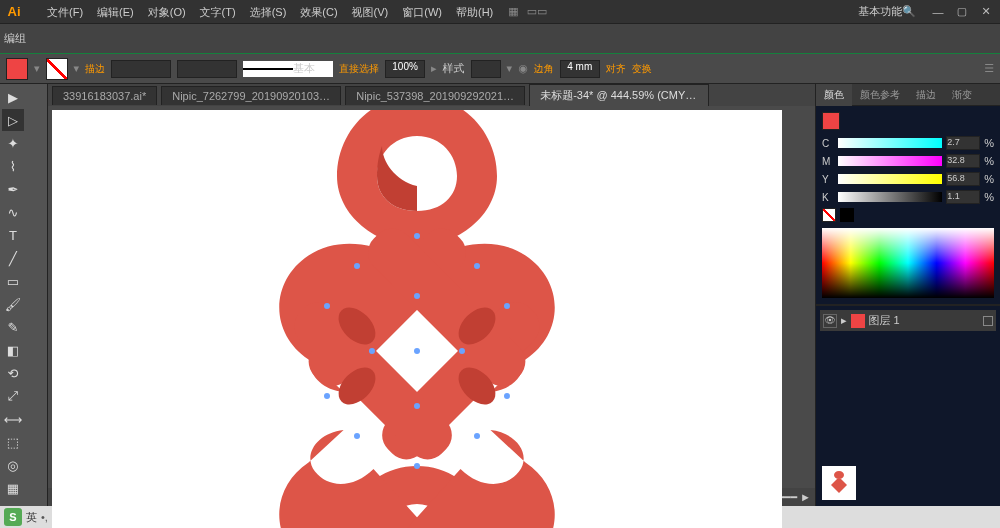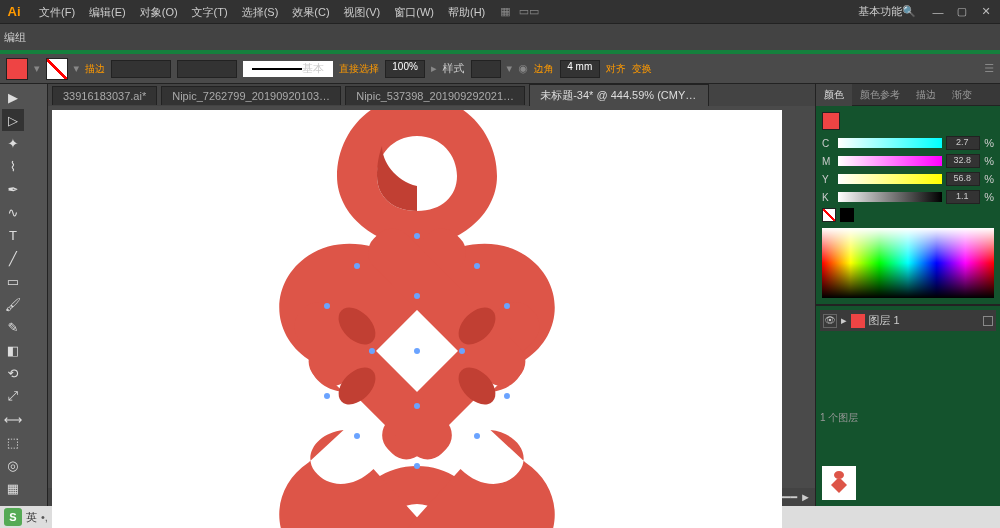--- a/index.html
+++ b/index.html
@@ -1,55 +1,55 @@
 <!DOCTYPE html>
 <html><head>
 <meta charset="utf-8">
 <style>
 *{margin:0;padding:0;box-sizing:border-box;font-family:"Microsoft YaHei",sans-serif;font-size:11px;color:#ccc;user-select:none}
 body{background:#323232;width:1000px;height:528px;overflow:hidden;display:flex;flex-direction:column}
 .menubar{height:24px;background:#323232;display:flex;align-items:center;padding:0 4px;border-bottom:1px solid #222}
-.ai-logo{width:20px;height:18px;margin-right:8px;display:flex;align-items:center;justify-content:center;color:#ff9a00;font-weight:bold;font-size:13px}
+.ai-logo{width:20px;height:18px;margin-right:16px;display:flex;align-items:center;justify-content:center;color:#ff9a00;font-weight:bold;font-size:13px}
 .menu-item{padding:0 7px;line-height:24px;cursor:pointer}
 .menu-right{margin-left:auto;display:flex;align-items:center;gap:0}
 .win-controls{display:flex;gap:4px;margin-left:12px}
 .win-btn{width:20px;height:16px;display:flex;align-items:center;justify-content:center;color:#bbb}
-.status-row{height:30px;background:#434343;display:flex;align-items:center;padding:12px 4px;font-size:10px;border-bottom:4px solid #15803d}
+.status-row{height:30px;background:#434343;display:flex;align-items:center;padding:12px 4px;font-size:10px;border-bottom:1px solid #15803d}
 .optionsbar{height:30px;background:#4a4a4a;display:flex;align-items:center;padding:0 6px;gap:6px;border-bottom:1px solid #222}
 .swatch{width:22px;height:22px;background:#e44;border:1px solid #222}
 .swatch.no{background:linear-gradient(45deg,#fff 45%,red 45%,red 55%,#fff 55%)}
 .opt-label{color:#ff9a00;font-size:10px}
 .opt-sel{background:#333;border:1px solid #222;height:18px;min-width:60px;padding:0 4px;display:flex;align-items:center;font-size:10px}
-.stroke-preview{width:90px;height:16px;background:#fff;display:flex;align-items:center;justify-content:center;color:#000;font-size:10px}
+.stroke-preview{width:90px;height:16px;background:#fff;display:flex;align-items:center;color:#000;font-size:10px}
 .opt-num{background:#333;border:1px solid #222;width:40px;height:18px;text-align:center;font-size:10px;color:#fff}
 .midrow{flex:1;display:flex;min-height:0}
 .toolbox{width:48px;background:#535353;display:flex;flex-wrap:wrap;align-content:flex-start;padding:2px;gap:1px;border-right:1px solid #222}
 .tool{width:22px;height:22px;display:flex;align-items:center;justify-content:center;font-size:13px;color:#ddd}
 .tool.active{background:#333}
 .doc-area{flex:1;display:flex;flex-direction:column;background:#434343;min-width:0}
 .tabs{height:22px;display:flex;align-items:center;gap:4px;padding:0 4px;font-size:10px}
 .tab{padding:3px 10px;background:#333;border:1px solid #222;border-bottom:none;color:#aaa;white-space:nowrap;overflow:hidden;max-width:180px;text-overflow:ellipsis}
 .tab.active{background:#4a4a4a;color:#ddd}
 .canvas-wrap{flex:1;background:#4a4a4a;padding:4px;position:relative;min-height:0}
 .canvas{background:#fff;width:730px;height:430px;position:relative;overflow:hidden}
 .knot{position:absolute;left:50%;top:48%;transform:translate(-50%,-50%)}
 .statusbar{height:18px;background:#434343;display:flex;align-items:center;font-size:10px;padding:0 4px;gap:20px}
-.panels{width:185px;background:#14532d;display:flex;flex-direction:column;border-left:1px solid #222}
+.panels{width:185px;background:#0f172a;display:flex;flex-direction:column;border-left:1px solid #222}
 .panel-tabs{height:22px;display:flex;align-items:center;border-bottom:1px solid #222;background:#383838}
 .ptab{padding:0 8px;line-height:22px;font-size:10px;color:#999}
 .ptab.active{color:#ddd;background:#434343}
 .color-panel{padding:6px;border-bottom:1px solid #222}
 .slider-row{display:flex;align-items:center;gap:4px;margin-bottom:4px}
 .slider-label{width:12px;font-size:10px}
 .slider-track{flex:1;height:10px;background:linear-gradient(90deg,#000,#fff);position:relative}
 .slider-track.c{background:linear-gradient(90deg,#fff,#0ff)}
 .slider-track.m{background:linear-gradient(90deg,#fff,#f0f)}
 .slider-track.y{background:linear-gradient(90deg,#fff,#ff0)}
 .slider-track.k{background:linear-gradient(90deg,#fff,#000)}
-.slider-val{width:34px;height:14px;background:#333;border:1px solid #222;font-size:9px;text-align:center;padding-right:2px}
+.slider-val{width:34px;height:14px;background:#333;border:1px solid #222;font-size:9px;text-align:left;padding-right:2px}
 .spectrum{width:100%;height:70px;margin-top:6px;background:linear-gradient(to bottom,rgba(255,255,255,1) 0%,rgba(255,255,255,0) 50%,rgba(0,0,0,0) 50%,rgba(0,0,0,1) 100%),linear-gradient(90deg,red,yellow,lime,cyan,blue,magenta,red)}
 .layers{flex:1;padding:4px;border-top:1px solid #222}
 .layer-row{display:flex;align-items:center;gap:4px;padding:3px;background:#3a3a3a}
 .eye{width:14px;height:14px;border:1px solid #666;font-size:9px;text-align:center}
 .layer-thumb{width:14px;height:14px;background:#e44}
 .bottom-thumb{padding:6px;display:flex;gap:6px;align-items:flex-end}
 .thumb{width:34px;height:34px;background:#fff;display:flex;align-items:center;justify-content:center}
 .taskbar{height:22px;background:#ddd;display:flex;align-items:center;gap:4px;padding:0 4px}
 .task-ico{width:18px;height:18px;background:#5a5;border-radius:3px;display:flex;align-items:center;justify-content:center;color:#fff;font-weight:bold;font-size:11px}
 svg{display:block}
@@ -245,21 +245,20 @@
       <div class="spectrum"></div>
     </div>
     <div class="layers">
       <div class="layer-row">
         <div class="eye">👁</div>
         <span>▸</span>
         <div class="layer-thumb"></div>
         <span>图层 1</span>
         <span style="margin-left:auto;width:10px;height:10px;border:1px solid #888"></span>
       </div>
-      <div style="margin-top:auto;padding-top:80px;font-size:10px;color:#999">1 个图层</div>
     </div>
     <div class="bottom-thumb">
       <div class="thumb">
         <svg width="28" height="28" viewBox="0 0 28 28">
             <path fill="#dd5548" d="M14 2c-3 0-5 2-5 4s2 4 5 4 5-2 5-4-2-4-5-4zm0 6l-8 8 8 8 8-8z"></path>
           </svg>
       </div>
     </div>
   </div>
 </div>

